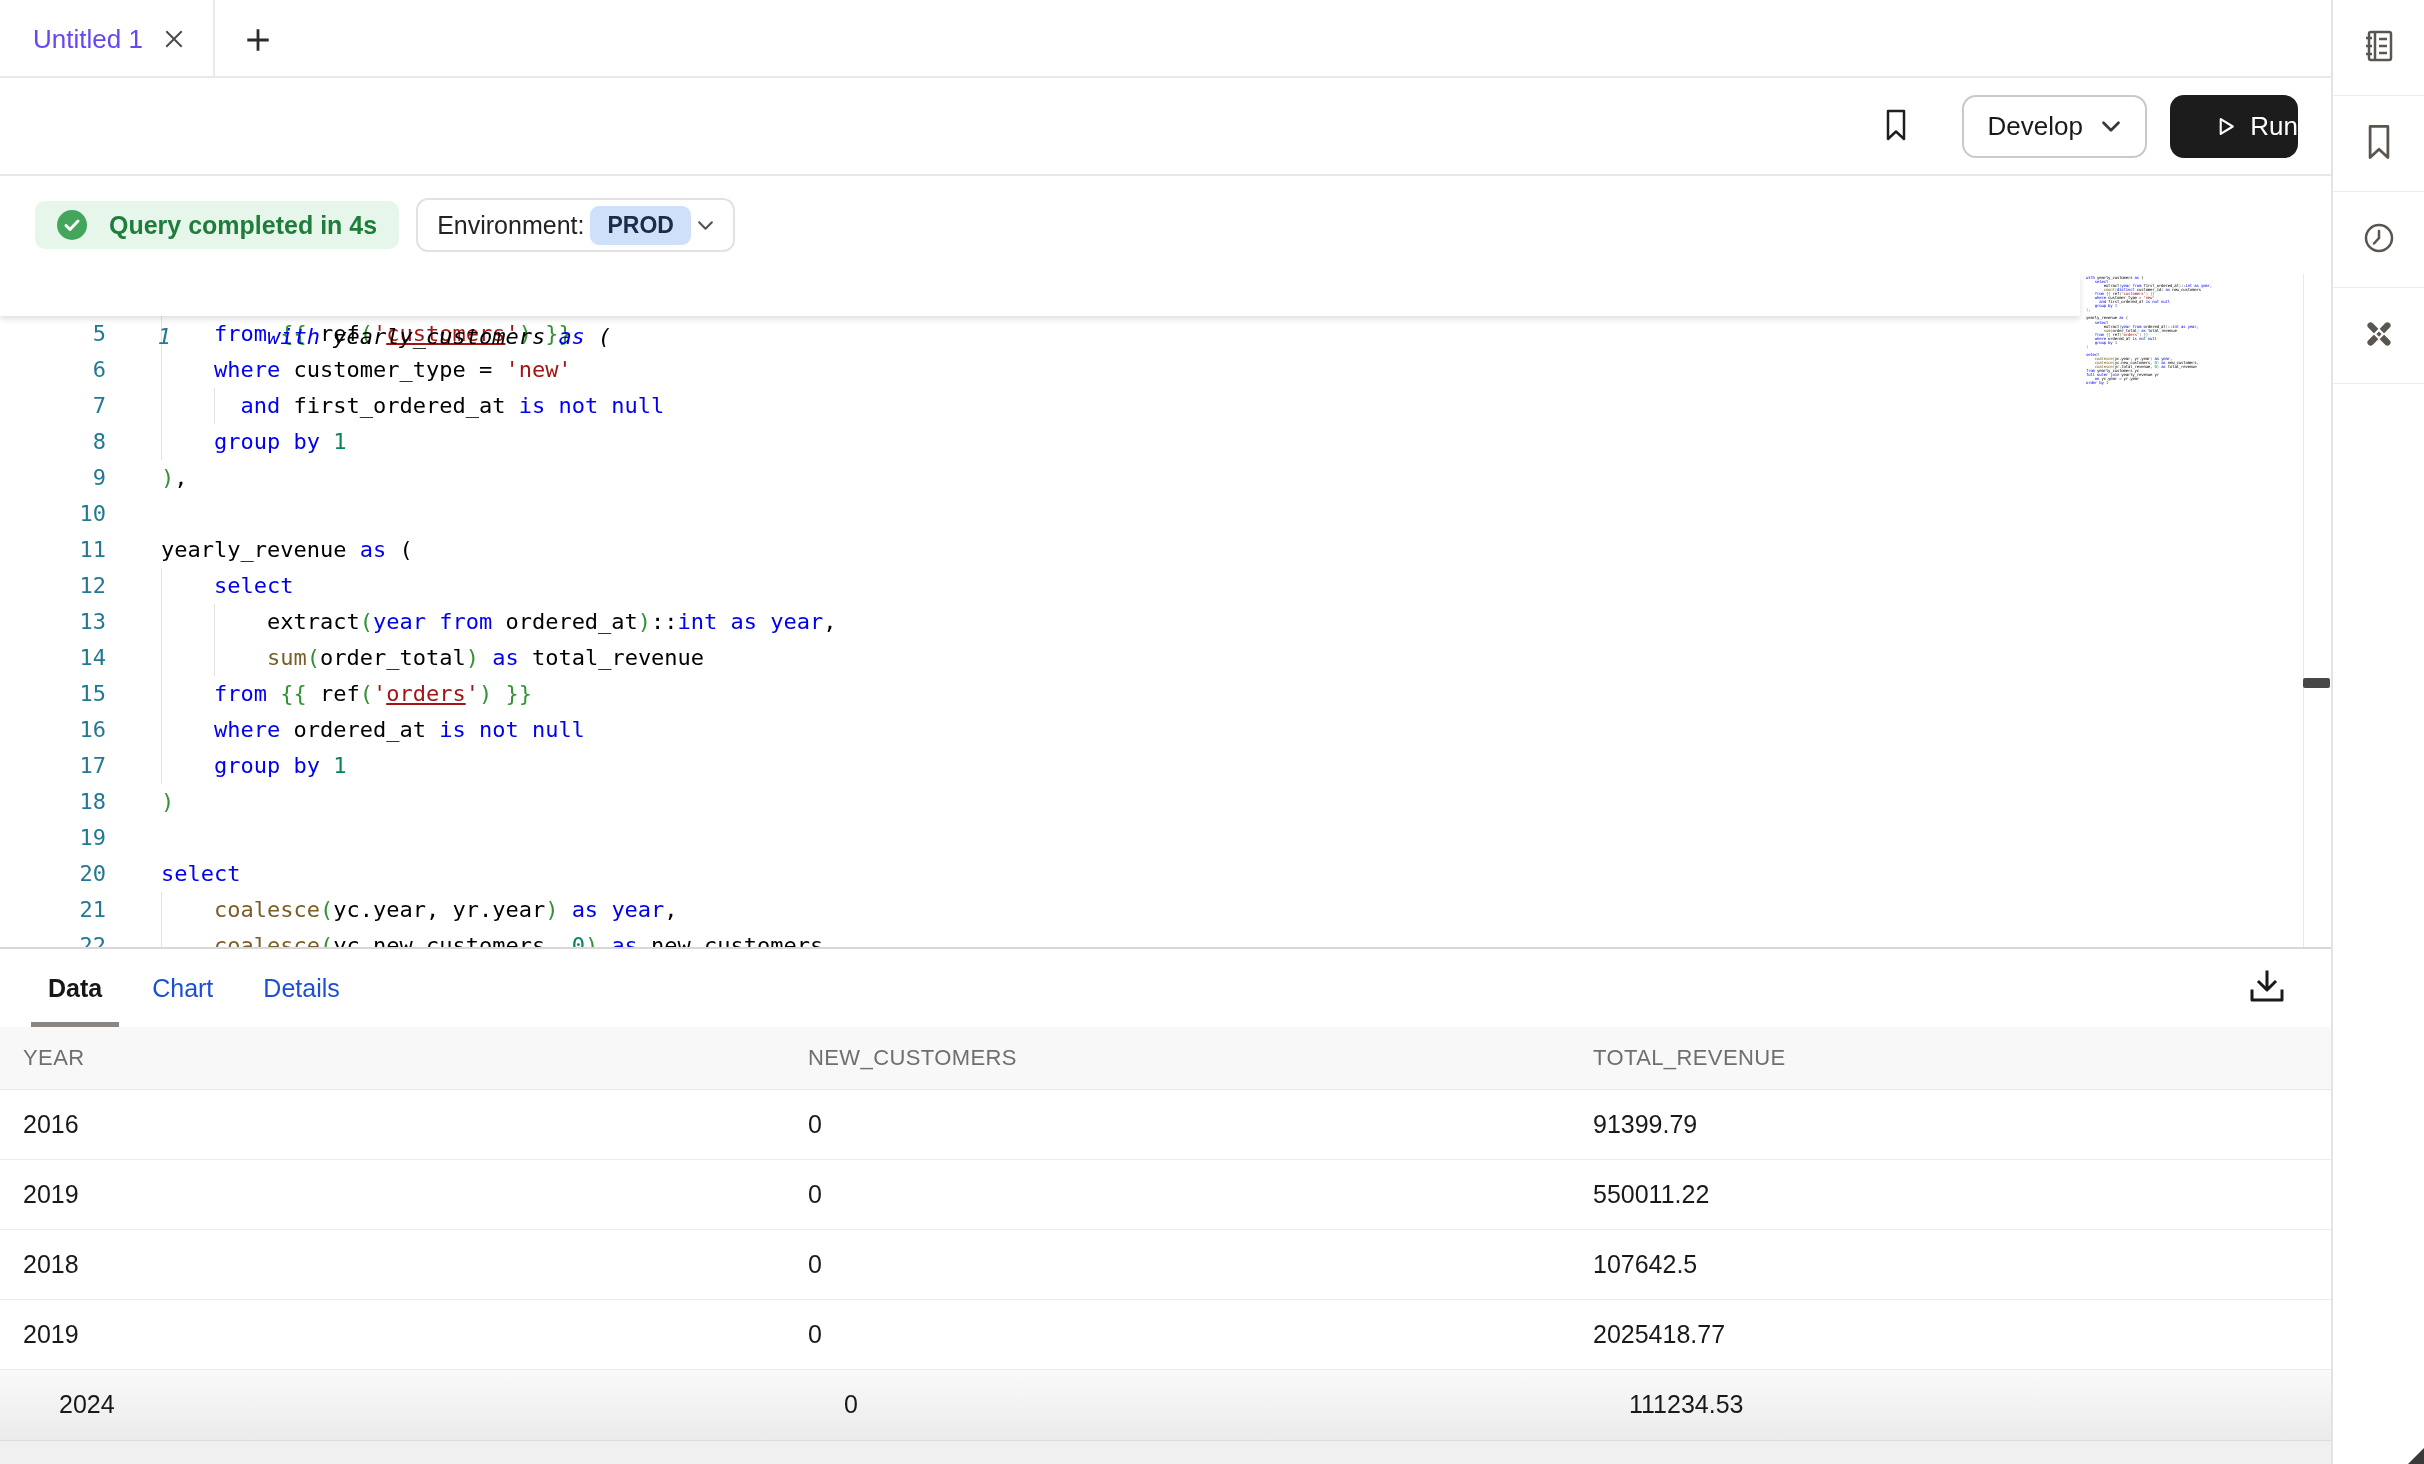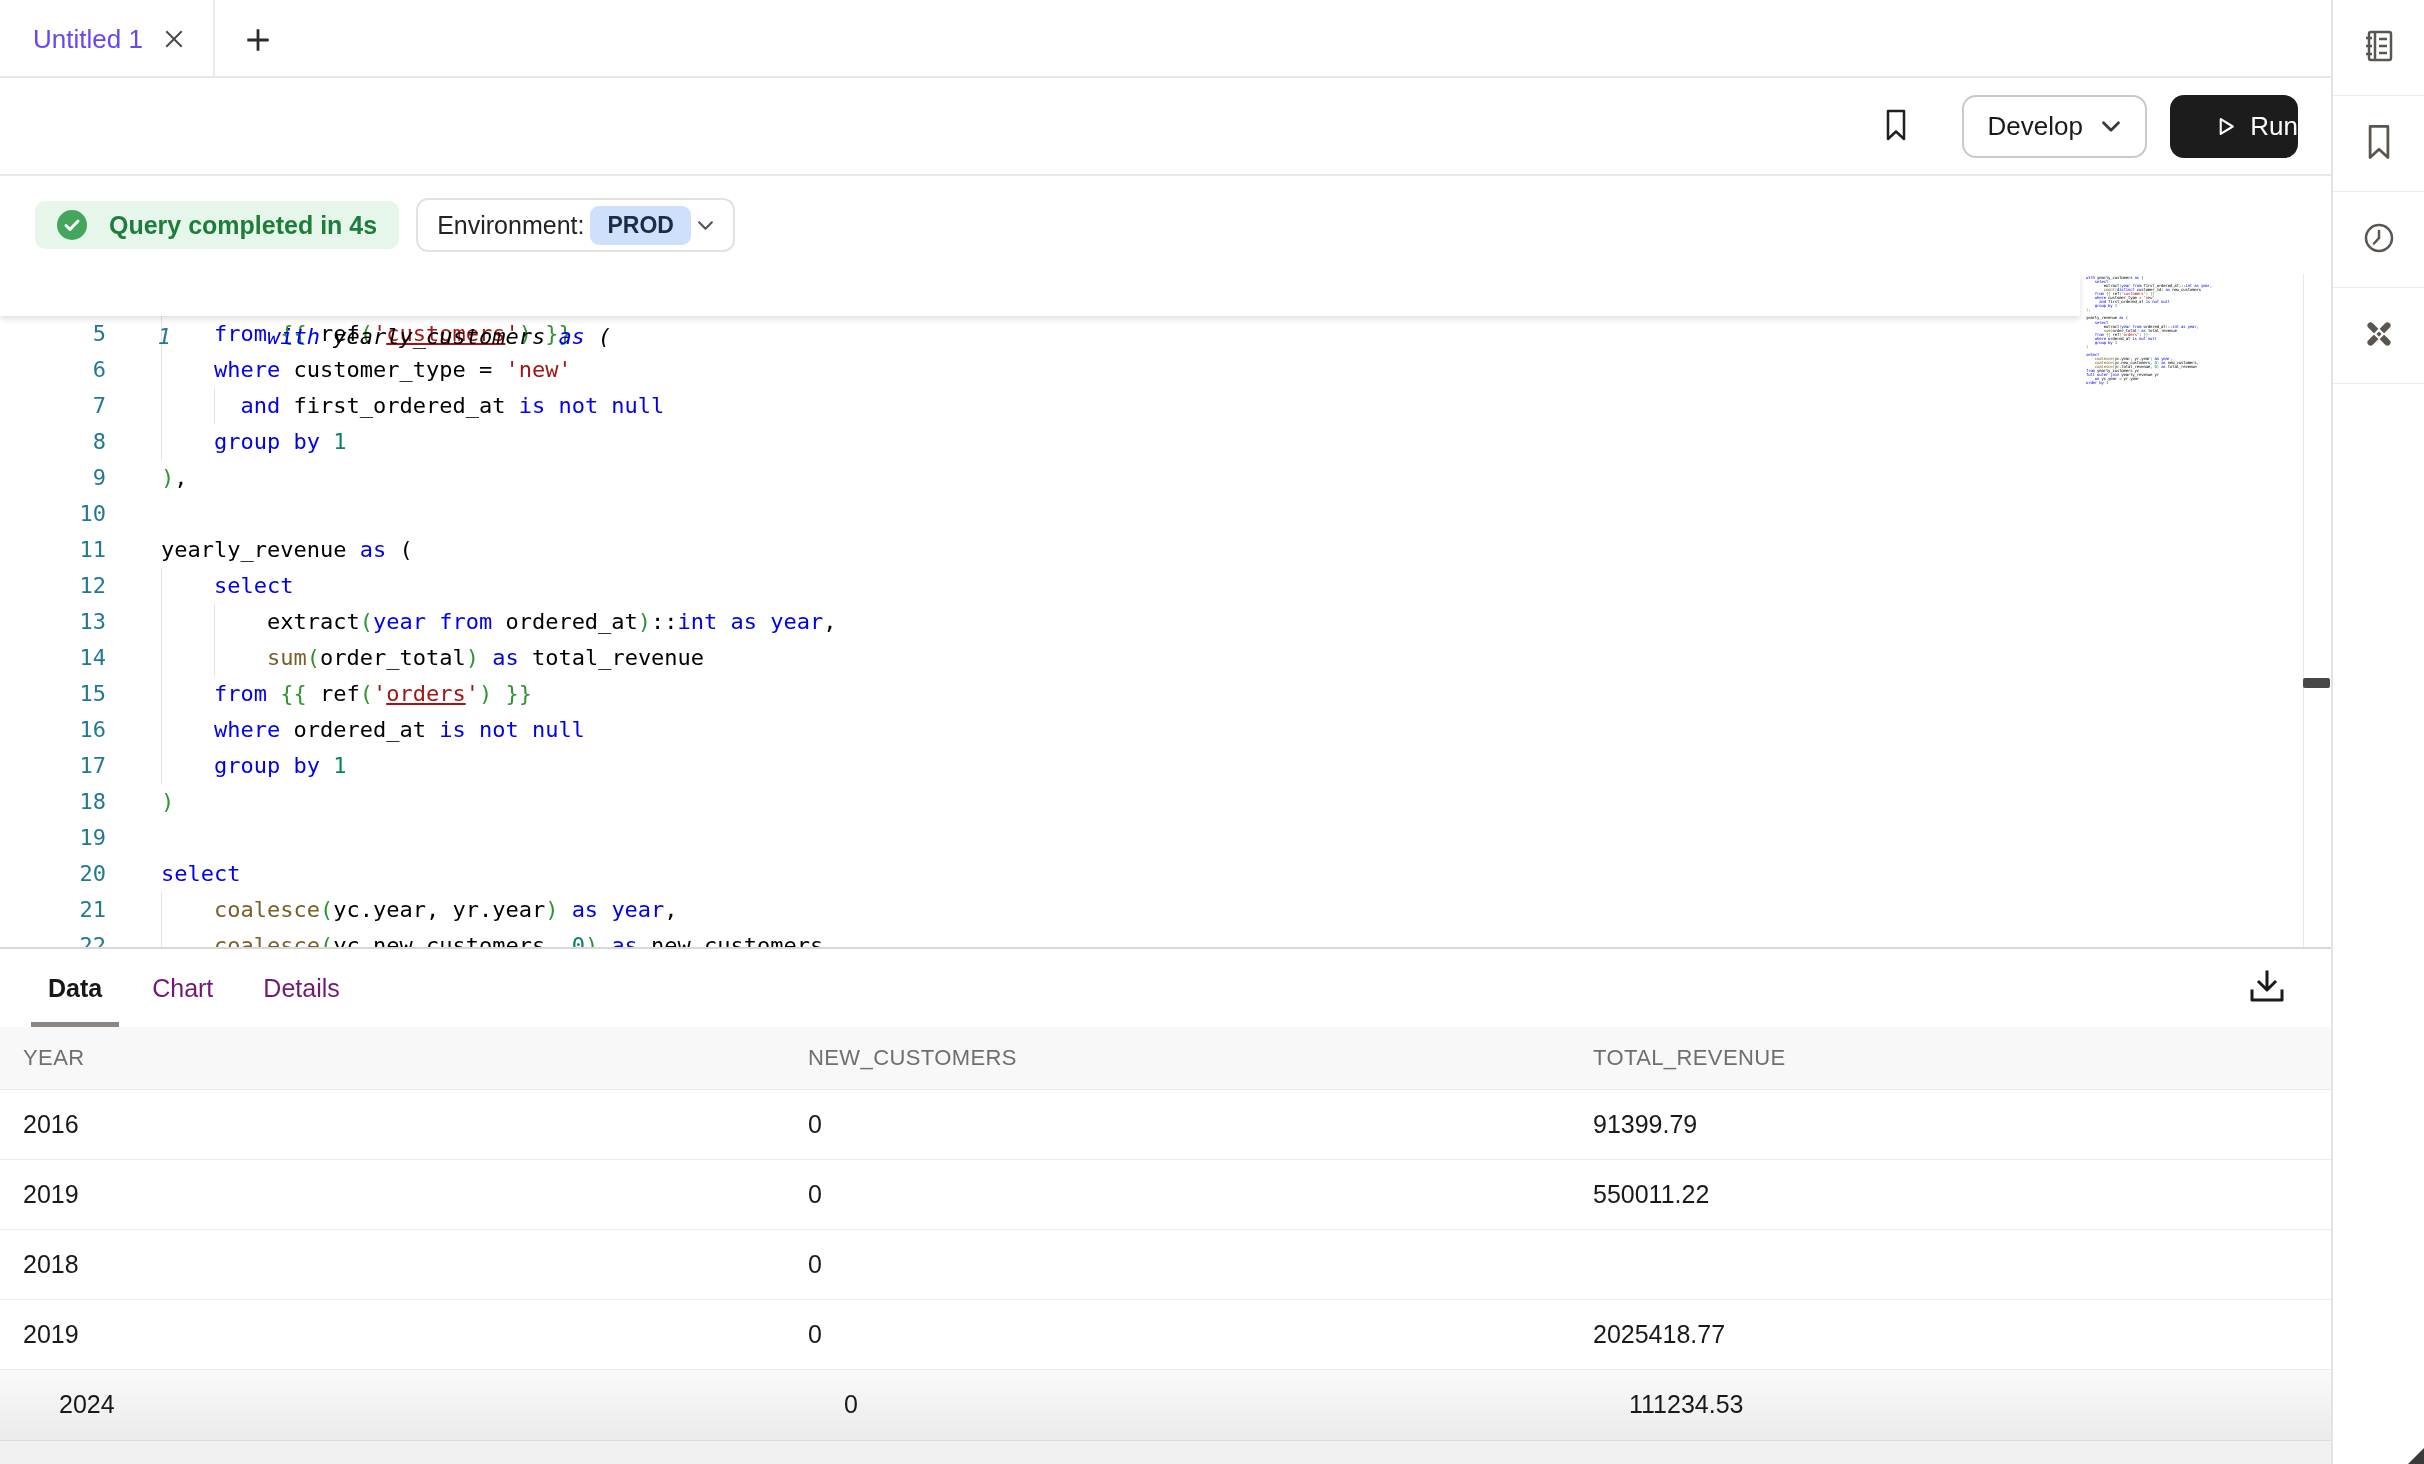--- a/index.html
+++ b/index.html
@@ -65,21 +65,21 @@
     font-family:"DejaVu Sans Mono", monospace; font-size:4px; letter-spacing:-0.2px; cursor:pointer; }
   .mini-row { height:4.06px; line-height:4.06px; white-space:pre; overflow:hidden; }
   .scroll-track { position:absolute; top:0; bottom:0; left:2303px; width:1px; background:#e8e8e8; }
   .scroll-thumb { position:absolute; top:404px; left:2303px; width:27px; height:10px;
     background:#474747; border-radius:2px; cursor:pointer; }
   
   .results { position:absolute; top:947px; left:0; width:2331px; height:517px;
     border-top:2px solid #d8d8d8; background:#fff; }
   .results-tabs { position:relative; height:78px; display:flex; align-items:center; padding-left:48px; gap:50px; }
   .rtab { position:relative; height:78px; display:flex; align-items:center;
-    font-size:25px; color:#701a75; cursor:pointer; }
+    font-size:25px; color:#1d4ed8; cursor:pointer; }
   .rtab.active { color:#171717; font-weight:700; }
   .rtab.active::after { content:""; position:absolute; left:-17px; right:-17px; bottom:0;
     height:5px; background:var(--tab-underline); }
   .download-btn { position:absolute; right:41px; top:16px; width:46px; height:46px; color:#1a1a1a; }
   .table-head { height:63px; background:#f8f8f8; border-bottom:1px solid #e9e9e9;
     display:grid; grid-template-columns:785px 785px 1fr; align-items:center; }
   .hcell { padding-left:23px; font-size:22px; font-weight:500; color:#6f6f6f; letter-spacing:0.4px; }
   .trow { height:70px; border-bottom:1px solid #ececec;
     display:grid; grid-template-columns:785px 785px 1fr; align-items:center; background:#fff; }
   .trow.fade { background:linear-gradient(180deg,#fafafa 0%,#ebebeb 100%);padding-left:36px; }
@@ -250,20 +250,21 @@
           <div class="tcell">91399.79</div>
         </div>
         <div class="trow">
           <div class="tcell">2019</div>
           <div class="tcell">0</div>
           <div class="tcell">550011.22</div>
         </div>
         <div class="trow">
           <div class="tcell">2018</div>
           <div class="tcell">0</div>
+          <div class="tcell">107642.5</div>
         </div>
         <div class="trow">
           <div class="tcell">2019</div>
           <div class="tcell">0</div>
           <div class="tcell">2025418.77</div>
         </div>
         <div class="trow fade">
           <div class="tcell">2024</div>
           <div class="tcell">0</div>
           <div class="tcell">111234.53</div>

